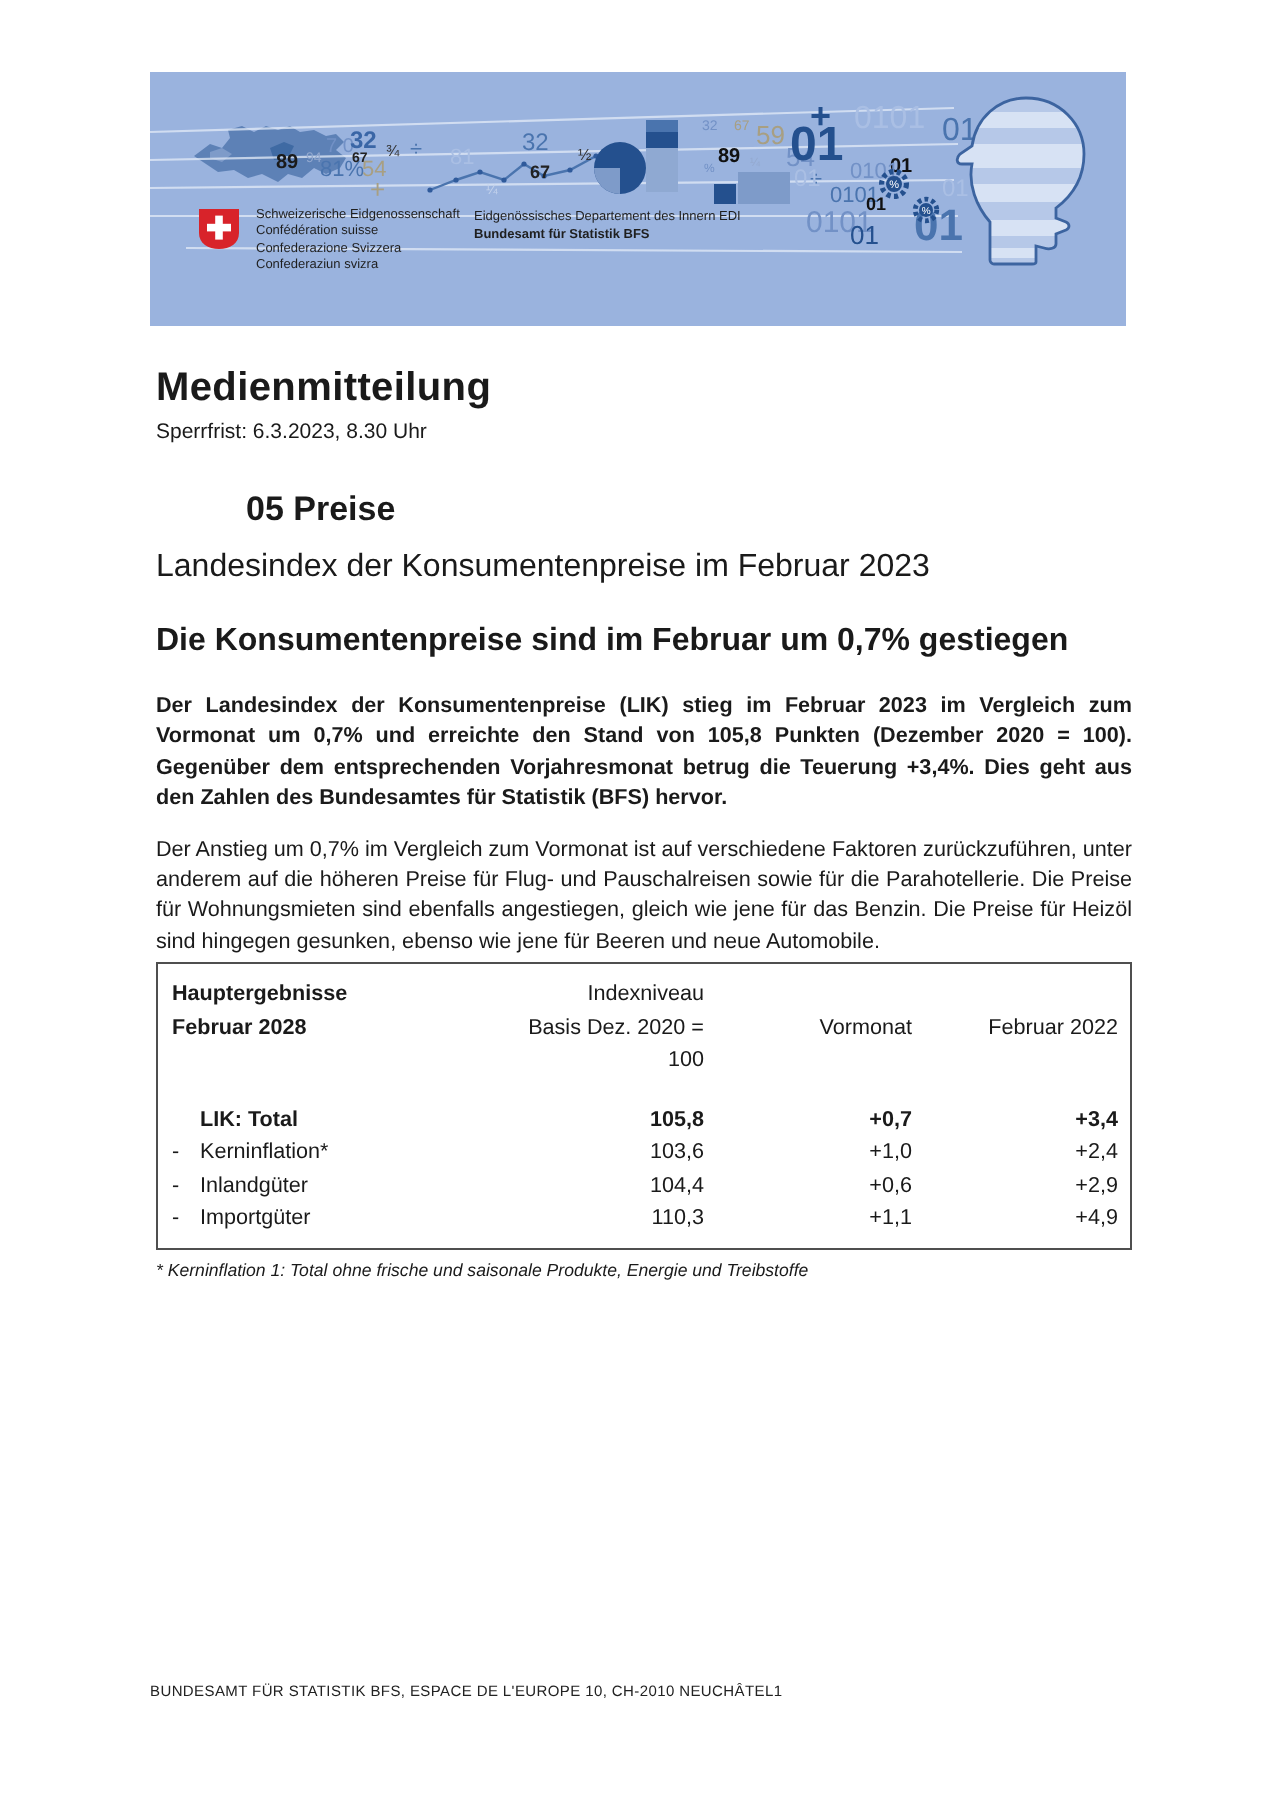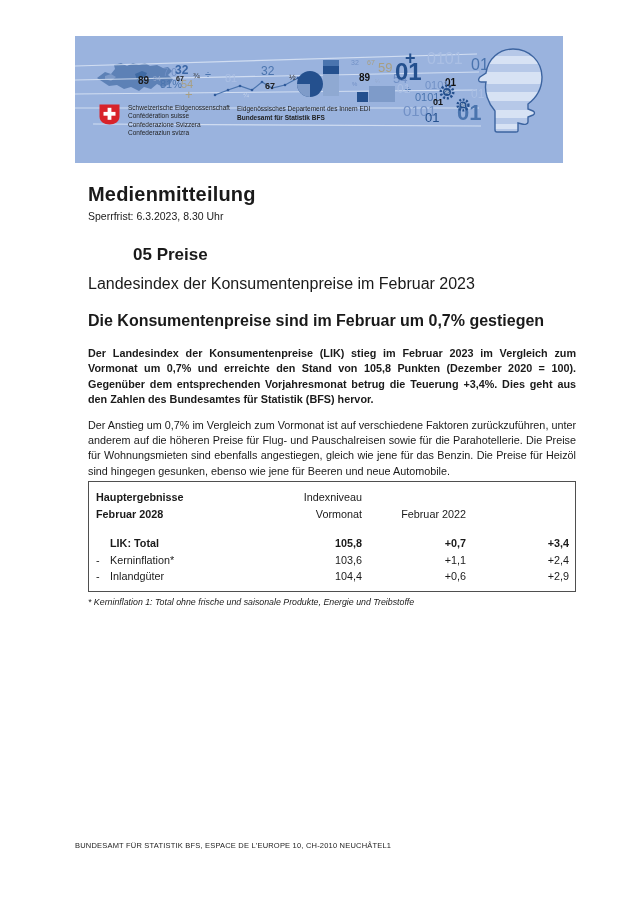--- a/index.html
+++ b/index.html
@@ -11,21 +11,21 @@
   
   .banner { position:absolute; left:75px; top:36px; width:488px; height:127px; background:#9ab3de; }
   .banner svg.decor { position:absolute; left:0; top:0; width:488px; height:127px;
     font-family:"Liberation Sans", sans-serif; }
   .logo-row { position:absolute; left:24px; top:68px; display:flex; }
   .shield { width:21px; height:21px; flex:0 0 21px; }
   .conf-lines { margin-left:8px; font-size:6.5px; line-height:8.3px; color:#1f1f1f; }
   .dept-lines { position:absolute; left:162px; top:69px; font-size:6.5px; line-height:8.6px; color:#1f1f1f; }
   .dept-lines .b { font-weight:bold; }
   
-  .doc { position:absolute; left:88px; top:183px; width:488px; }
+  .doc { position:absolute; left:78px; top:183px; width:488px; }
   .h-title { font-size:20px; font-weight:bold; letter-spacing:.2px; }
   .embargo { font-size:10.5px; margin-top:4px; }
   .topic { font-size:17px; font-weight:bold; margin-top:23px;padding-left:45px; }
   .subtitle { font-size:16px; margin-top:10px; }
   .headline { font-size:16px; font-weight:bold; margin-top:19px; }
   .lead { font-size:10.8px; font-weight:bold; line-height:15.4px; margin-top:16px; text-align:justify; }
   .bodytext { font-size:10.8px; line-height:15.4px; margin-top:10px; text-align:justify; }
   
   .tbl { margin-top:2px; border:1px solid #4f4f4f; padding:7px 6px 6px 7px; font-size:10.8px; }
   .trow { display:grid; grid-template-columns:170px 96px 104px 1fr; line-height:16.5px; align-items:baseline; }
@@ -192,43 +192,50 @@
     <div class="lead">Der Landesindex der Konsumentenpreise (LIK) stieg im Februar 2023 im Vergleich zum Vormonat um 0,7% und erreichte den Stand von 105,8 Punkten (Dezember 2020 = 100). Gegenüber dem entsprechenden Vorjahresmonat betrug die Teuerung +3,4%. Dies geht aus den Zahlen des Bundesamtes für Statistik (BFS) hervor.</div>
     <div class="bodytext">Der Anstieg um 0,7% im Vergleich zum Vormonat ist auf verschiedene Faktoren zurückzuführen, unter anderem auf die höheren Preise für Flug- und Pauschalreisen sowie für die Parahotellerie. Die Preise für Wohnungsmieten sind ebenfalls angestiegen, gleich wie jene für das Benzin. Die Preise für Heizöl sind hingegen gesunken, ebenso wie jene für Beeren und neue Automobile.</div>
 
     <div class="tbl">
       <div class="trow">
         <div class="c1 bold">Hauptergebnisse</div>
         <div class="c2">Indexniveau</div>
       </div>
       <div class="trow">
         <div class="c1 bold">Februar 2028</div>
+        <div class="c2">Basis Dez. 2020 = 100</div>
         <div class="c3">Vormonat</div>
         <div class="c4">Februar 2022</div>
       </div>
       <div class="tspacer"></div>
 
       <div class="trow bold">
         <div class="c1"><span class="bullet"></span><span>LIK: Total</span></div>
         <div class="c2">105,8</div>
         <div class="c3">+0,7</div>
         <div class="c4">+3,4</div>
       </div>
       <div class="trow">
         <div class="c1"><span class="bullet">-</span><span>Kerninflation*</span></div>
         <div class="c2">103,6</div>
-        <div class="c3">+1,1</div>
+        <div class="c3">+1,0</div>
         <div class="c4">+2,4</div>
       </div>
       <div class="trow">
         <div class="c1"><span class="bullet">-</span><span>Inlandgüter</span></div>
         <div class="c2">104,4</div>
         <div class="c3">+0,6</div>
         <div class="c4">+2,9</div>
       </div>
+      <div class="trow">
+        <div class="c1"><span class="bullet">-</span><span>Importgüter</span></div>
+        <div class="c2">110,3</div>
+        <div class="c3">+1,1</div>
+        <div class="c4">+4,9</div>
+      </div>
     </div>
     <div class="footnote">* Kerninflation 1: Total ohne frische und saisonale Produkte, Energie und Treibstoffe</div>
   </div>
 
   <div class="pfooter">
     <span>BUNDESAMT FÜR STATISTIK BFS, ESPACE DE L'EUROPE 10, CH-2010 NEUCHÂTEL</span>
     <span class="pagenum">1</span>
   </div>
 
 </div>

